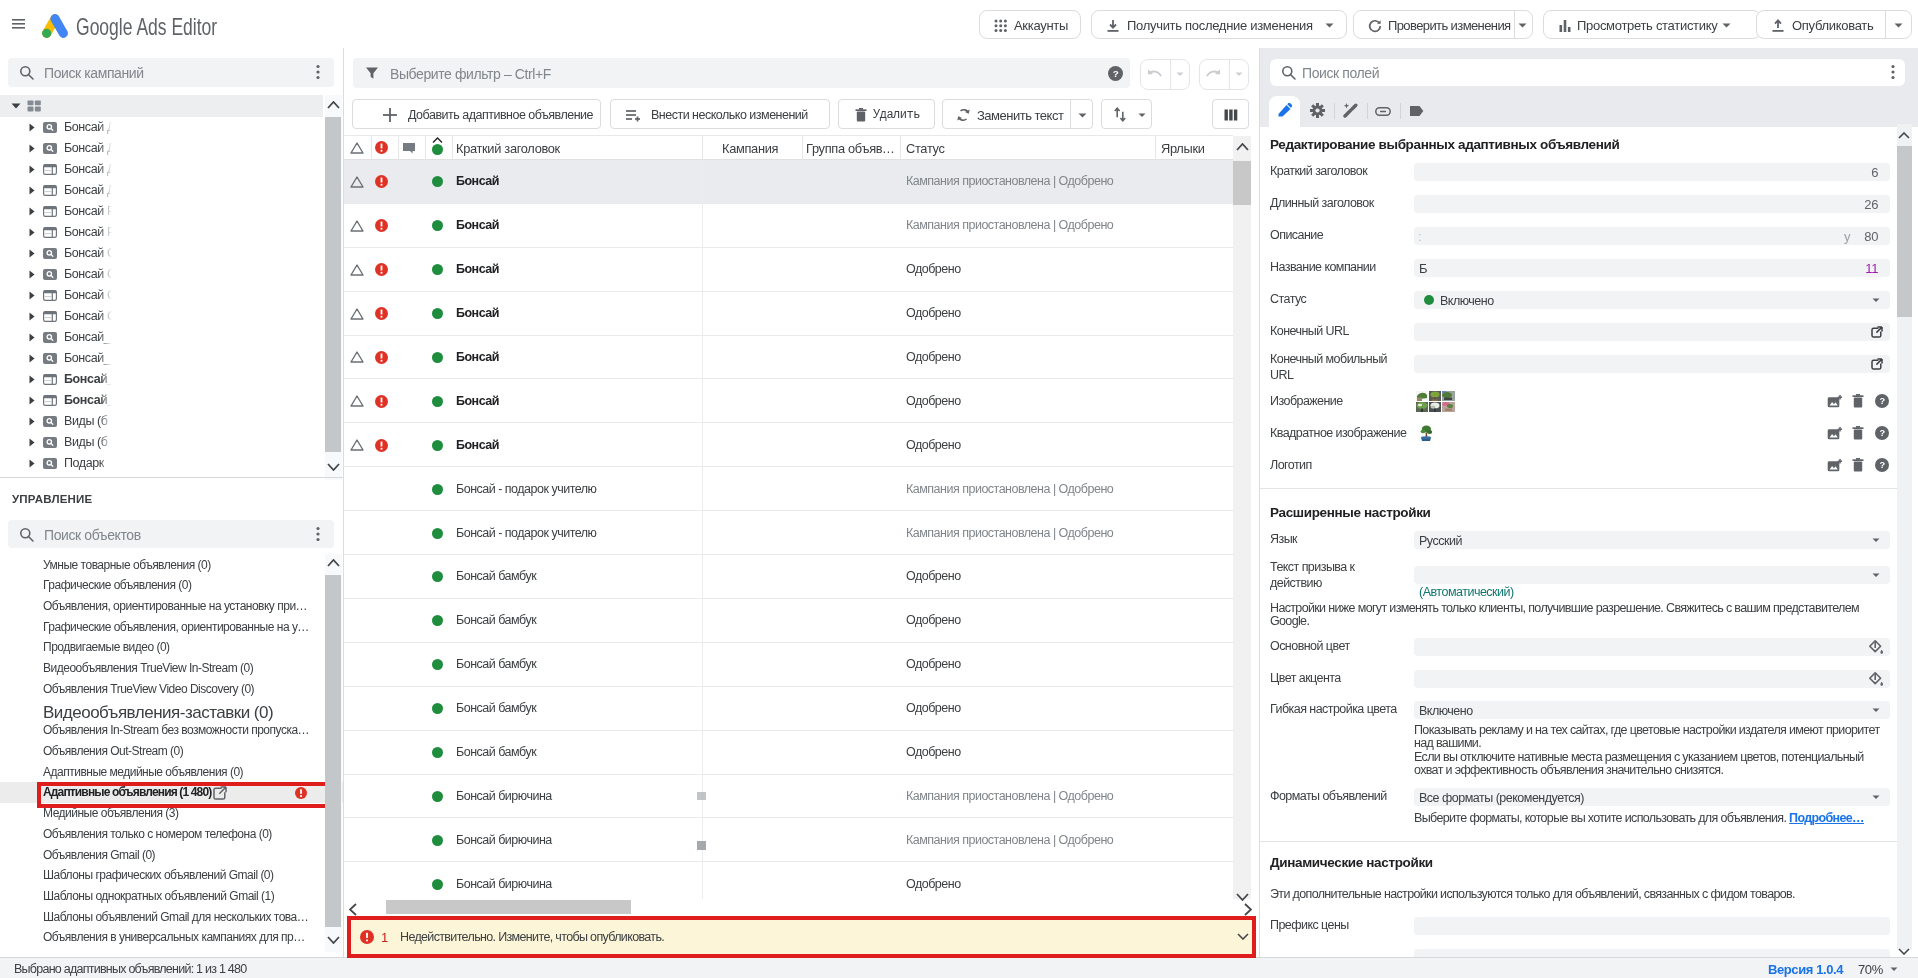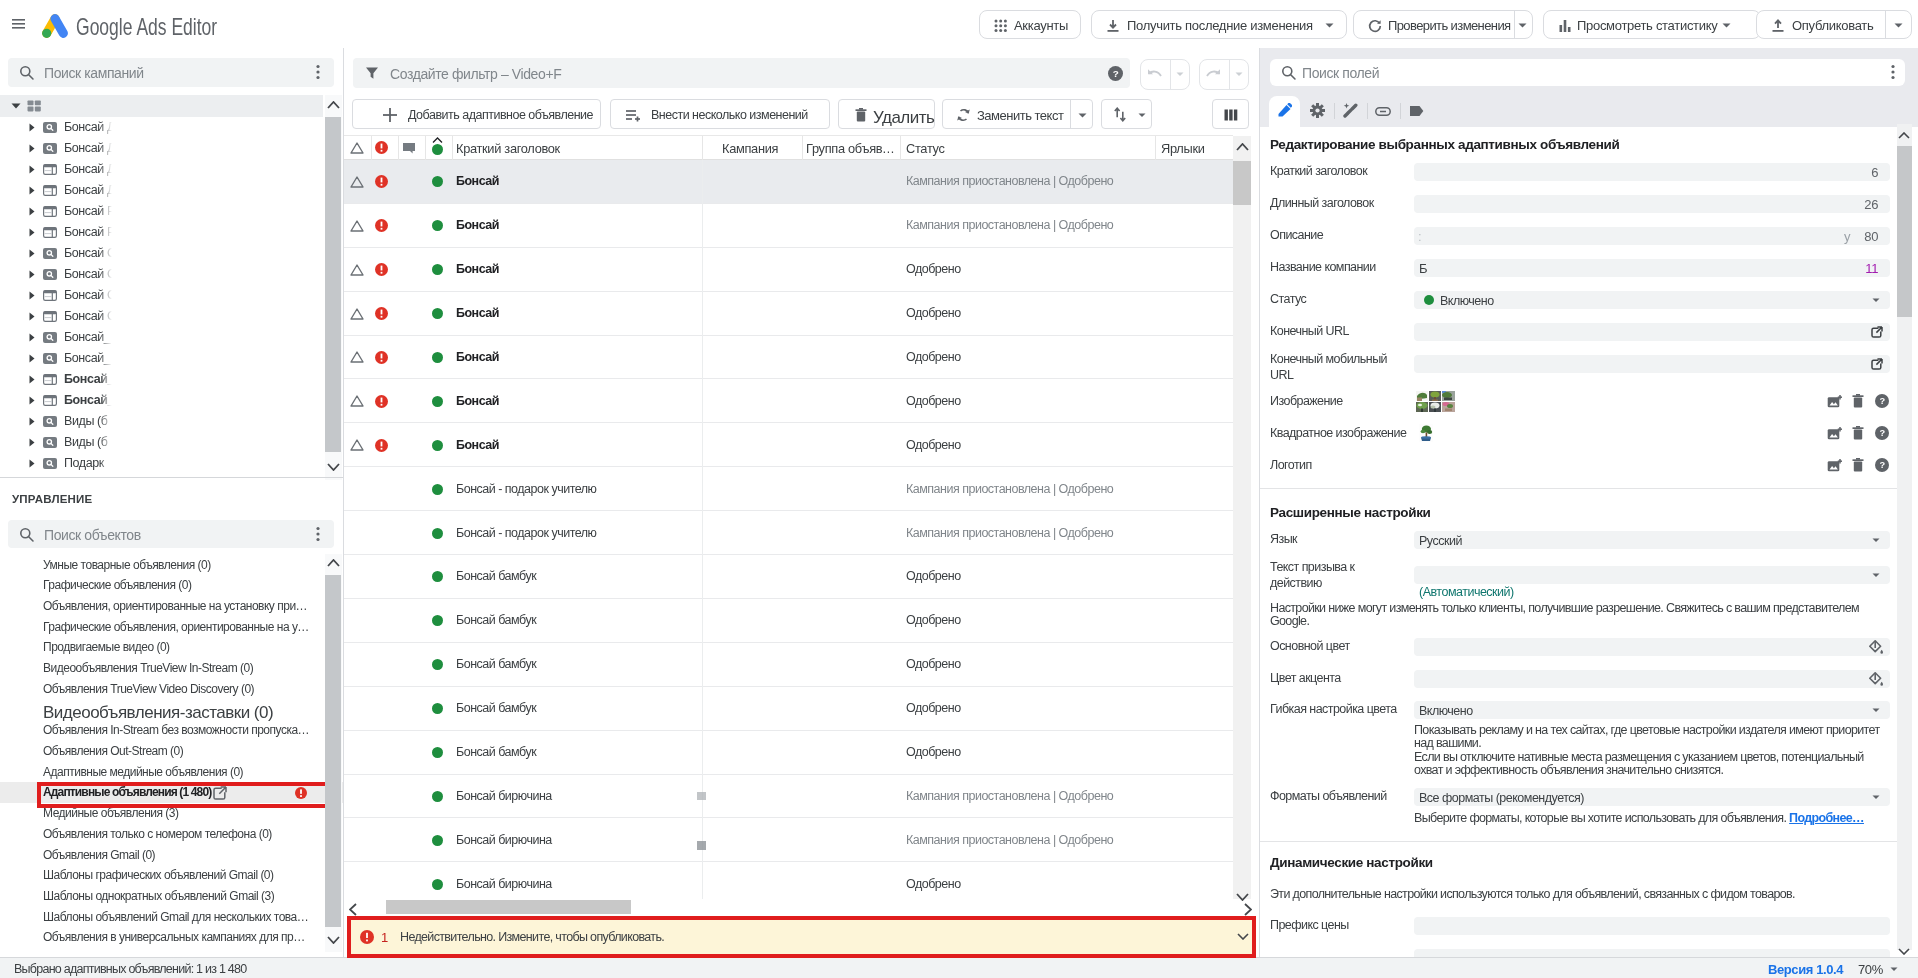--- a/index.html
+++ b/index.html
@@ -419,21 +419,21 @@
     <svg width="12" height="12" viewBox="0 0 12 12" style="">
       <circle cx="6.0" cy="6.0" r="6.0" fill="#df3226"></circle>
       <rect x="5.1" y="2.4000000000000004" width="1.8" height="4.4399999999999995" fill="#fff"></rect>
       <rect x="5.1" y="8.16" width="1.8" height="1.8" fill="#fff"></rect>
     </svg>
   </div>
 <div class="abs" style="left:43px;top:806px;font-size:12px;letter-spacing:-0.5px;white-space:nowrap;width:267px;overflow:hidden;text-overflow:ellipsis;">Медийные объявления (3)</div>
 <div class="abs" style="left:43px;top:827px;font-size:12px;letter-spacing:-0.5px;white-space:nowrap;width:267px;overflow:hidden;text-overflow:ellipsis;">Объявления только с номером телефона (0)</div>
 <div class="abs" style="left:43px;top:848px;font-size:12px;letter-spacing:-0.5px;white-space:nowrap;width:267px;overflow:hidden;text-overflow:ellipsis;">Объявления Gmail (0)</div>
 <div class="abs" style="left:43px;top:868px;font-size:12px;letter-spacing:-0.5px;white-space:nowrap;width:267px;overflow:hidden;text-overflow:ellipsis;">Шаблоны графических объявлений Gmail (0)</div>
-<div class="abs" style="left:43px;top:889px;font-size:12px;letter-spacing:-0.5px;white-space:nowrap;width:267px;overflow:hidden;text-overflow:ellipsis;">Шаблоны однократных объявлений Gmail (3)</div>
+<div class="abs" style="left:43px;top:889px;font-size:12px;letter-spacing:-0.5px;white-space:nowrap;width:267px;overflow:hidden;text-overflow:ellipsis;">Шаблоны однократных объявлений Gmail (1)</div>
 <div class="abs" style="left:43px;top:910px;font-size:12px;letter-spacing:-0.5px;white-space:nowrap;width:267px;overflow:hidden;text-overflow:ellipsis;">Шаблоны объявлений Gmail для нескольких това…</div>
 <div class="abs" style="left:43px;top:930px;font-size:12px;letter-spacing:-0.5px;white-space:nowrap;width:267px;overflow:hidden;text-overflow:ellipsis;">Объявления в универсальных кампаниях для при…</div>
 <div class="abs" style="left:37px;top:782px;width:298px;height:26px;border:4px solid #e01d1d;"></div>
 <div class="abs" style="left:325px;top:554px;width:17px;height:398px;background:#f8f9fa;"></div>
 <div class="abs" style="left:327px;top:559px;">
     <svg width="13" height="8" viewBox="0 0 13 8" style="">
       <path d="M1 7 L6.5 1 L12 7" stroke="#44474b" stroke-width="1.8" fill="none"></path>
     </svg>
   </div>
 <div class="abs" style="left:325px;top:575px;width:16px;height:352px;background:#c4c7ca;"></div>
@@ -441,21 +441,21 @@
     <svg width="13" height="8" viewBox="0 0 13 8" style="">
       <path d="M1 1 L6.5 7 L12 1" stroke="#44474b" stroke-width="1.8" fill="none"></path>
     </svg>
   </div>
 <div class="input" style="left:353px;top:58px;width:777px;height:30px;"></div>
 <div class="abs" style="left:365px;top:66px;">
     <svg width="14" height="14" viewBox="0 0 14 14" style="">
       <path d="M1 1.5 h12 L8.4 7.2 v5.6 l-2.8-2.1 V7.2 z" fill="#5f6368"></path>
     </svg>
   </div>
-<div class="abs ph" style="left:390px;top:66px;font-size:14px;">Создайте фильтр – Video+F</div>
+<div class="abs ph" style="left:390px;top:66px;font-size:14px;">Выберите фильтр – Ctrl+F</div>
 <div class="abs" style="left:1108px;top:66px;">
     <svg width="15" height="15" viewBox="0 0 15 15" style="">
       <circle cx="7.5" cy="7.5" r="7.5" fill="#5f6368"></circle>
       <text x="7.5" y="10.799999999999999" font-family="Liberation Sans, sans-serif" font-size="9.9" font-weight="bold" fill="#fff" text-anchor="middle">?</text>
     </svg>
   </div>
 <div class="abs" style="left:1140px;top:59px;width:50px;height:31px;border:1px solid #e3e5e8;border-radius:8px;"></div>
 <div class="abs" style="left:1170px;top:59px;width:1px;height:31px;background:#e3e5e8;"></div>
 <div class="abs" style="left:1146px;top:68px;">
     <svg width="18" height="12" viewBox="0 0 18 12" style="">
@@ -503,21 +503,21 @@
     <span class="abs" style="left:40px;top:8px;white-space:nowrap;">Внести несколько изменений</span>
   </div>
 <div class="btn" style="left:838px;top:99px;width:97px;height:30px;">
     <span class="abs" style="left:16px;top:8px;">
       <svg width="12" height="14" viewBox="0 0 12 14" style="">
         <rect x="1.8" y="3.5" width="8.4" height="10" rx="1" fill="#5f6368"></rect>
         <rect x="0.5" y="1.3" width="11" height="1.7" fill="#5f6368"></rect>
         <rect x="4" y="0" width="4" height="1.7" fill="#5f6368"></rect>
       </svg>
     </span>
-    <span class="abs" style="left:34px;top:8px;font-size:17px;">Удалить</span>
+    <span class="abs" style="left:34px;top:8px;font-size:12px;font-family:Liberation Mono, monospace;">Удалить</span>
   </div>
 <div class="btn" style="left:942px;top:99px;width:151px;height:30px;">
     <span class="abs" style="left:13px;top:8px;">
       <svg width="15" height="14" viewBox="0 0 15 14" style="">
         <path d="M4.5 3 A5 5 0 0 1 12.5 5" stroke="#5f6368" stroke-width="1.6" fill="none"></path>
         <path d="M13.8 1.5 l-1.2 4.2 -3.6-1.8 z" fill="#5f6368"></path>
         <path d="M10.5 11 A5 5 0 0 1 2.5 9" stroke="#5f6368" stroke-width="1.6" fill="none"></path>
         <path d="M1.2 12.5 l1.2-4.2 3.6 1.8 z" fill="#5f6368"></path>
       </svg>
     </span>

